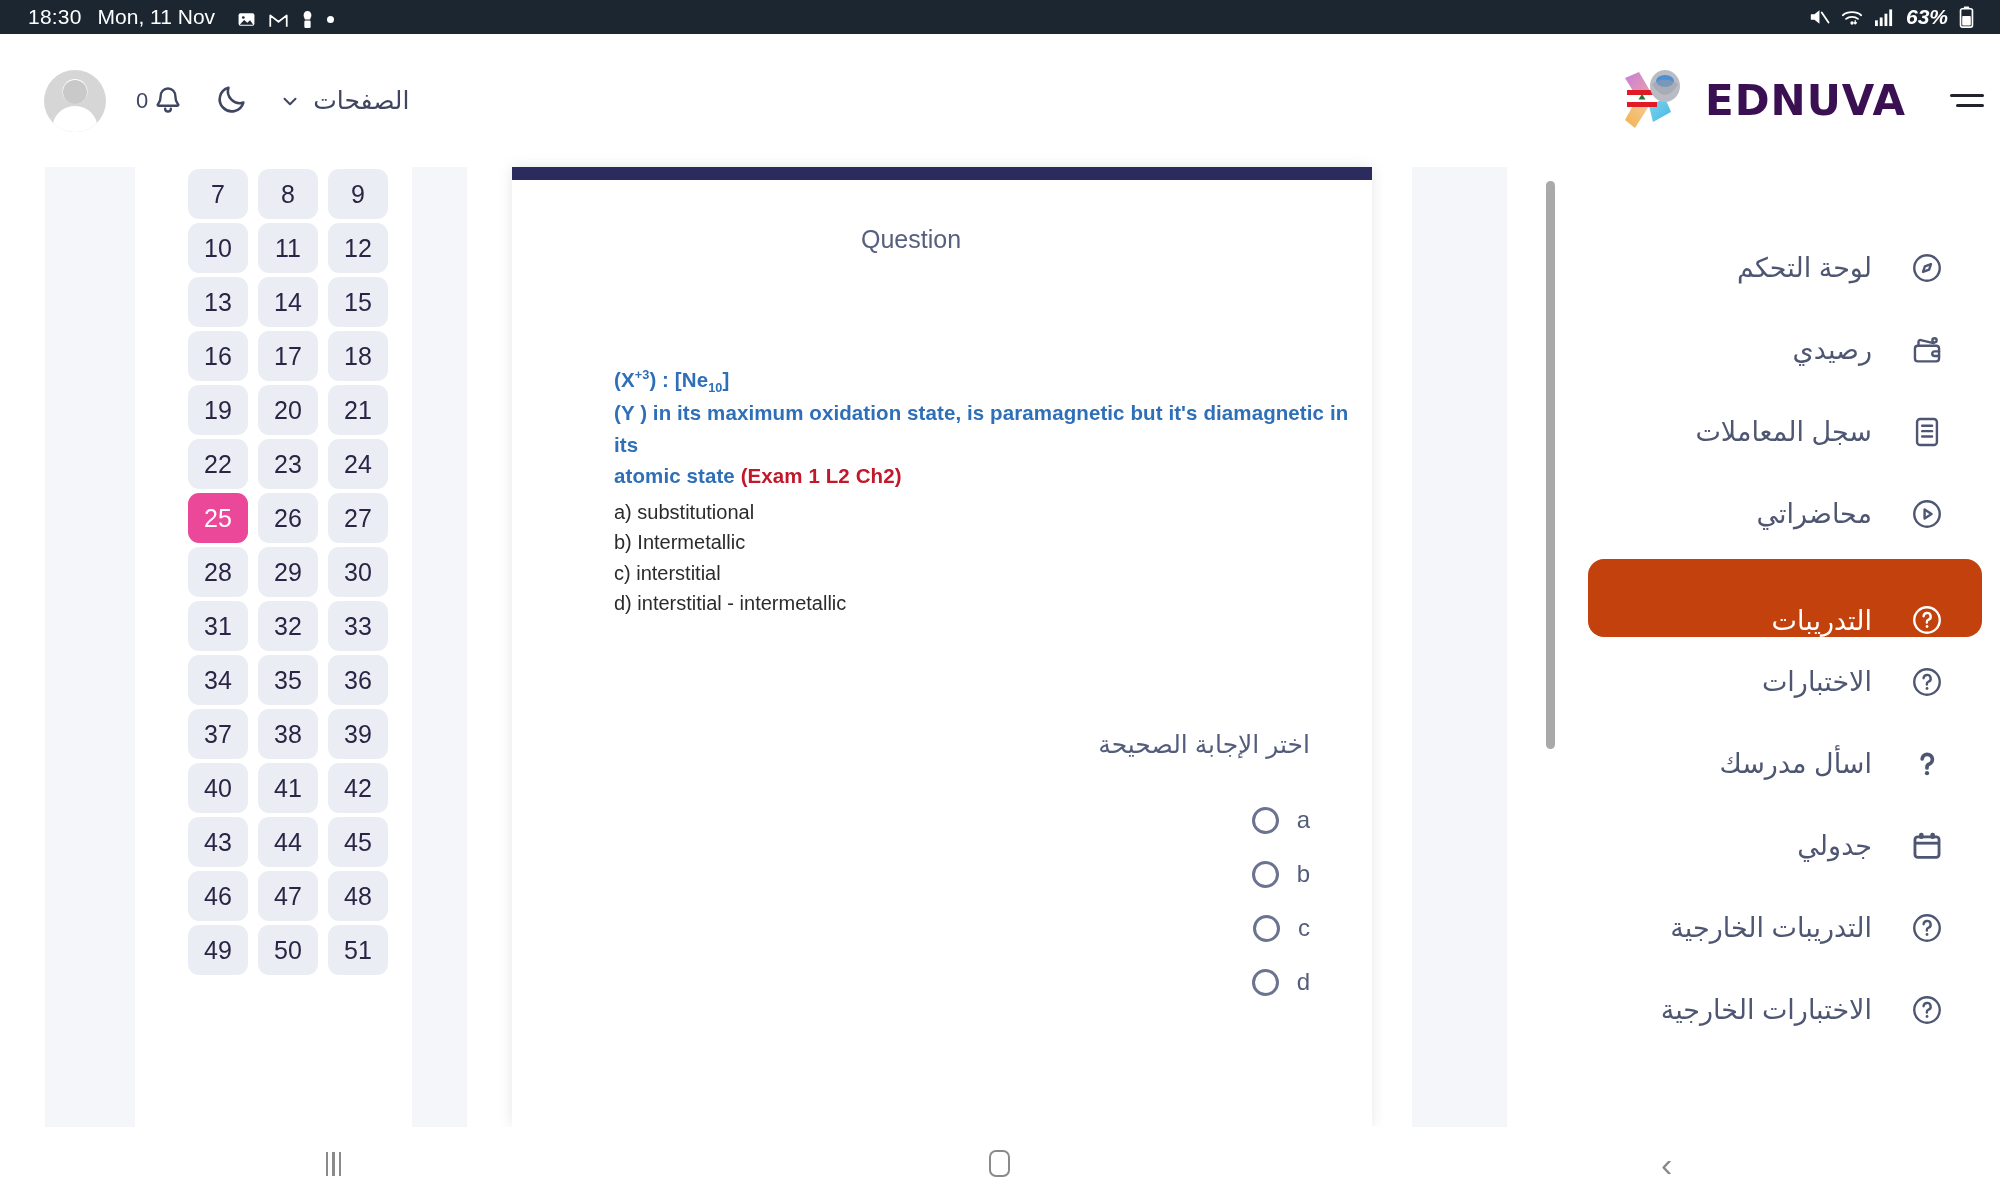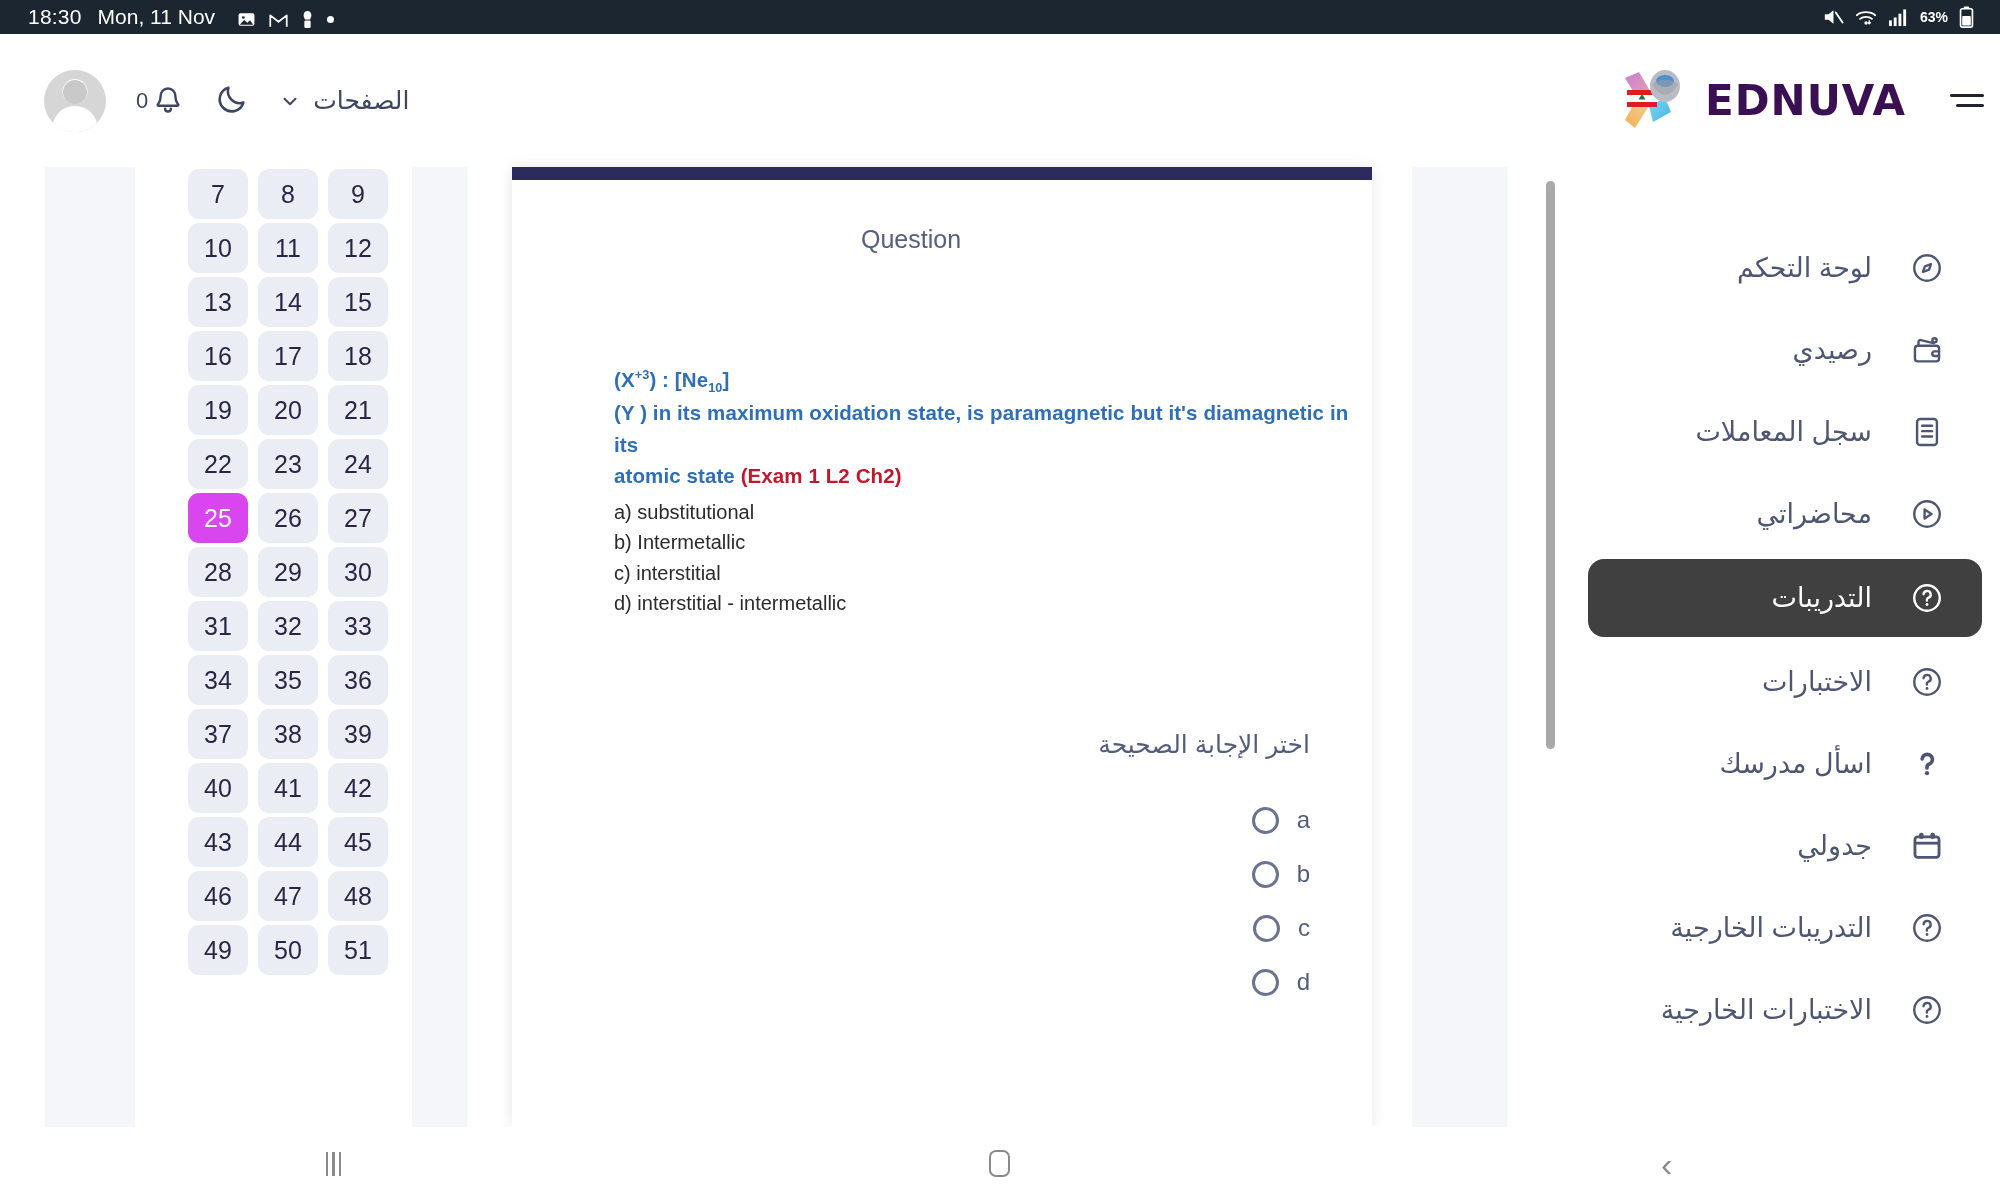--- a/index.html
+++ b/index.html
@@ -20,21 +20,21 @@
     color: #ffffff;
   }
   .sb-left { display: flex; align-items: flex-end; gap: 16px; padding-left: 28px; }
   .sb-time { font-size: 21px; letter-spacing: .2px; }
   .sb-date { font-size: 21px; }
   .sb-icons { display: flex; align-items: center; gap: 13px; margin-left: 6px; }
   .sb-right {
     margin-left: auto; padding-right: 26px;
     display: flex; align-items: center; gap: 11px;
   }
-  .sb-batt-text { font-size: 14px; font-weight: 600; }
+  .sb-batt-text { font-size: 21px; font-weight: 600; font-style: italic; }
   .sb-dot { width: 7px; height: 7px; border-radius: 50%; background: #fff; display:inline-block; }
 
   
   .app-header {
     position: absolute; top: 34px; left: 0;
     width: 2000px; height: 133px;
     background: #ffffff;
     display: flex; align-items: center;
   }
   .hdr-left { display: flex; align-items: center; padding-left: 44px; gap: 30px; }
@@ -96,21 +96,21 @@
     align-content:start;
     padding-top: 0px;
   }
   .num-cell {
     width:60px; height:50px; margin: 2px 4px;
     background:#eaeef4; border-radius: 11px;
     display:flex; align-items:center; justify-content:center;
     font-size: 25px; color:#2b2545;
     font-family:"Liberation Sans", sans-serif;
   }
-  .num-cell.active { background:#d946ef; color:#ffffff; }
+  .num-cell.active { background:#ec4899; color:#ffffff; }
 
   
   .grid-rail {
     position:absolute; left:412px; top:0; width:55px; height:960px;
     background:#f4f6fa;
   }
 
   
   .q-card {
     position:absolute; left:512px; top:0;
@@ -177,22 +177,22 @@
     height: 82px; margin: 0 18px; padding: 0 38px 0 28px;
     border-radius: 16px;
     color:#4e5672; font-size: 27px;
     justify-content: flex-start;
   }
   .side-item .si-icon {
     width: 34px; height:34px; display:flex; align-items:center; justify-content:center;
     flex: 0 0 34px;
   }
   .side-item.active {
-    background:#404040; color:#ffffff;
-    height: 78px; margin: 4px 18px;
+    background:#c2410c; color:#ffffff;
+    height: 78px; margin: 4px 18px; align-items: flex-end;
   }
   .side-label { white-space: nowrap; }
 
   
   .bottom-nav {
     position:absolute; left:0; bottom:0;
     width:2000px; height:73px; background:#ffffff;
     display:flex; align-items:center; justify-content:space-around;
     color:#8a8a8a;
   }

